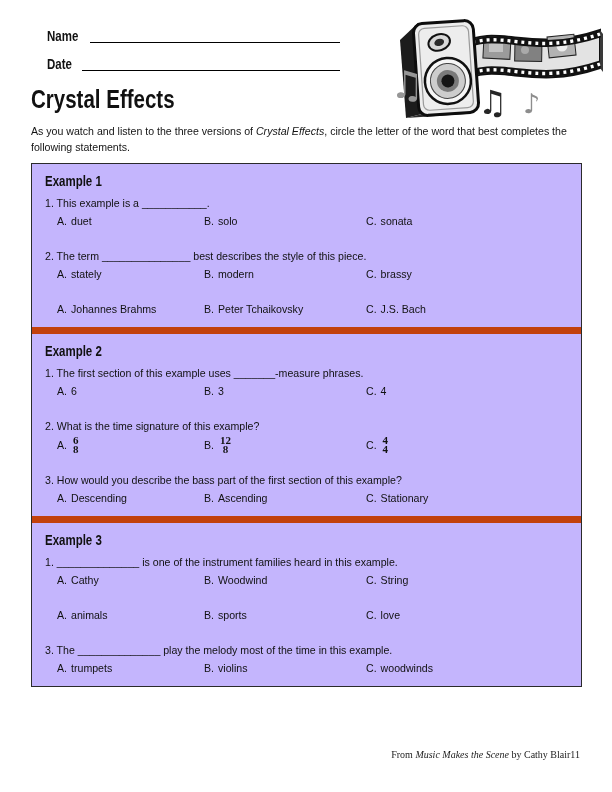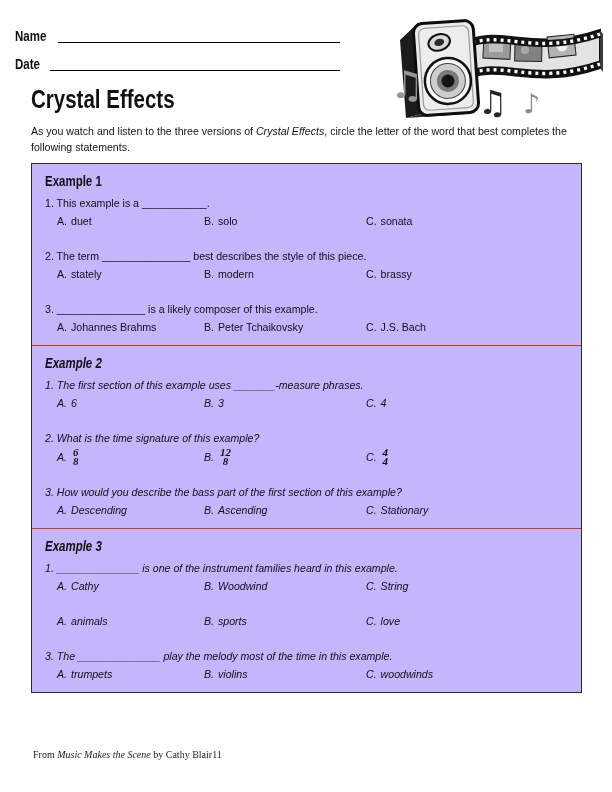--- a/index.html
+++ b/index.html
@@ -15,36 +15,36 @@
   }
   .condensed {
     font-family: "Liberation Sans", sans-serif;
     font-weight: 700;
     display: inline-block;
     transform: scaleX(0.82);
     transform-origin: 0 50%;
     white-space: nowrap;
   }
   
-  .header-fields { padding: 28px 0 0 15px; width: 340px; }
+  .header-fields { padding: 28px 0 0 47px; width: 340px; }
   .field-row { display: flex; align-items: flex-end; height: 15px; }
   .field-row + .field-row { margin-top: 13px; }
   .field-label { font-size: 14px; line-height: 14px; }
   .fill-line { flex: 1 1 auto; border-bottom: 1.5px solid #000; height: 13px; margin-left: 5px; }
   
   .page-title { margin: 16px 0 0 31px; font-size: 25px; line-height: 25px; font-weight: 700; }
   .intro { margin: 12px 0 0 31px; width: 548px; font-size: 10.6px; line-height: 15.5px; color: #141414; }
   
   .examples-box {
     margin: 8px 30px 0 31px;
     border: 1.7px solid #2b2b2b;
     background: #c4b5fd;
   }
   .example-section { padding: 8px 13px 5px 13px; }
-  .example-section + .example-section { border-top: 1px solid #c2410c; font-style: italic; }
+  .example-section + .example-section { border-top: 7px solid #c2410c; }
   .section-title { font-size: 14px; line-height: 16px; margin-bottom: 6px; }
   .question { margin-bottom: 18px; }
   .question:last-child { margin-bottom: 4px; }
   .question-text { font-size: 10.6px; line-height: 17px; margin-bottom: 1px; }
   .options-row {
     display: grid;
     grid-template-columns: 147px 162px 1fr;
     padding-left: 12px;
   }
   .option { font-size: 10.6px; line-height: 17px; display: flex; align-items: center; }
@@ -61,21 +61,21 @@
   }
   
   .illustration { position: absolute; left: 394px; top: 10px; pointer-events: none; }
   
   .footer {
     position: absolute;
     left: 33px;
     right: 32px;
     top: 749px;
     display: flex;
-    justify-content: flex-start;
+    justify-content: flex-end;
     font-family: "Liberation Serif", serif;
     font-size: 10px;
     color: #1c1c1c;
   }
 </style>
 </head>
 <body>
 
 <div class="page">
 
@@ -180,21 +180,20 @@
 
   <div class="option">
     <span class="option-label">C.</span>
     <span class="option-text">brassy</span>
 
   </div>
 </div>
   </div>
 
   <div class="question">
-    <div class="question-text">3. _______________ is a likely composer of this example.</div>
     <div class="options-row">
   <div class="option">
     <span class="option-label">A.</span>
     <span class="option-text">Johannes Brahms</span>
 
   </div>
 
   <div class="option">
     <span class="option-label">B.</span>
     <span class="option-text">Peter Tchaikovsky</span>

